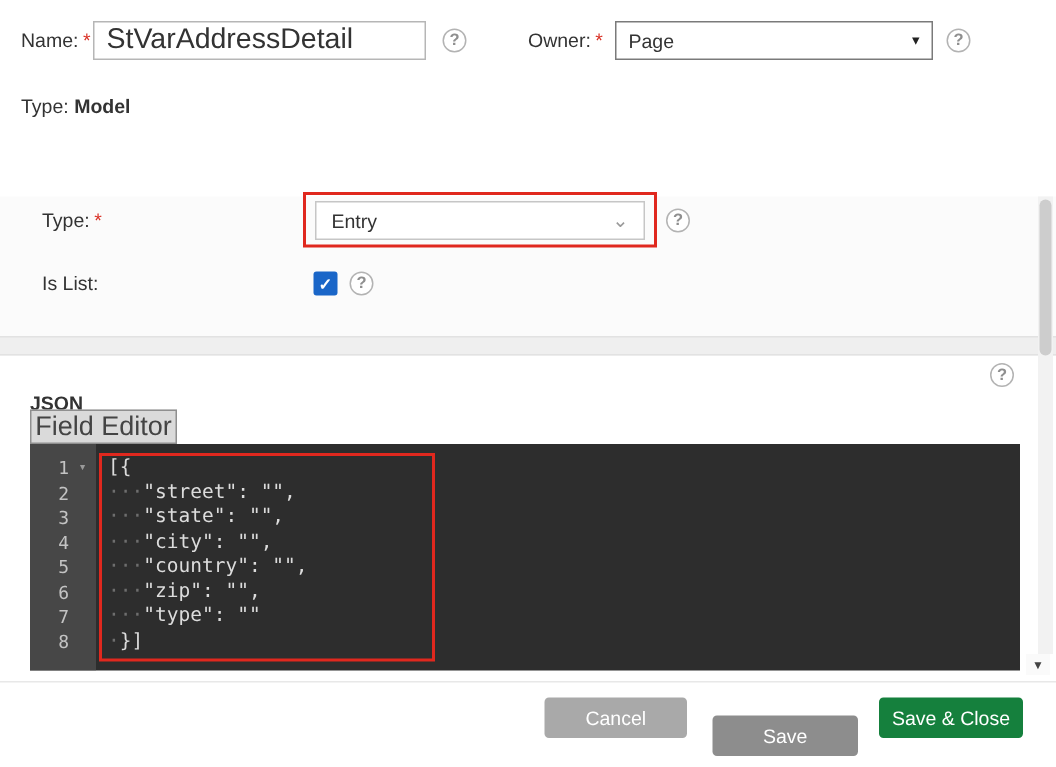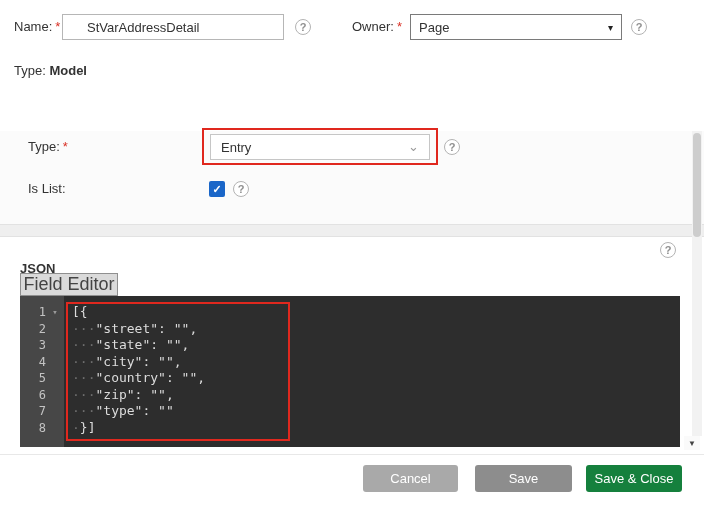--- a/index.html
+++ b/index.html
@@ -5,21 +5,21 @@
   html,body{margin:0;padding:0;background:#fff;}
   .screen{
     position:relative;width:704px;height:511px;background:#fff;overflow:hidden;
     font-family:"Liberation Sans",sans-serif;font-size:13px;color:#333;
   }
   .lbl{position:absolute;height:26px;line-height:26px;color:#333;white-space:nowrap;}
   .required{color:#d93025;margin-left:3px;}
   
   .text-input{
     position:absolute;box-sizing:border-box;border:1px solid #b6b6b6;height:26px;
-    padding:0 24px;font-family:"Liberation Sans",sans-serif;font-size:13px;color:#333;background:#fff;outline:none;
+    padding:0 8px;font-family:"Liberation Sans",sans-serif;font-size:19px;color:#333;background:#fff;outline:none;
   }
   .select-box{
     position:absolute;box-sizing:border-box;border:1px solid #7a7a7a;height:26px;background:#fff;
     display:flex;align-items:center;justify-content:space-between;padding:0 8px;cursor:pointer;
   }
   .select-box .caret{font-size:10px;color:#222;}
   .dropdown{
     position:absolute;box-sizing:border-box;border:1px solid #c6c6c6;height:26px;background:#fff;
     display:flex;align-items:center;justify-content:space-between;padding:5px 10px;cursor:pointer;
   }
@@ -71,21 +71,21 @@
     position:absolute;left:684px;top:436px;width:16px;height:14px;background:#fafafa;
     color:#444;font-size:8px;display:flex;align-items:center;justify-content:center;cursor:pointer;
   }
   
   .footer{position:absolute;left:0;top:454px;width:704px;height:57px;background:#fff;border-top:1px solid #e8e8e8;box-sizing:border-box;}
   .btn{
     position:absolute;top:10px;height:27px;border:none;border-radius:3px;color:#fff;font-size:13px;
     font-family:"Liberation Sans",sans-serif;display:flex;align-items:center;justify-content:center;cursor:pointer;
   }
   .btn.cancel{left:363px;width:95px;background:#a9a9a9;}
-  .btn.save{left:475px;width:97px;background:#8d8d8d;}
+  .btn.save{left:475px;width:97px;background:#8d8d8d;margin-top:12px;}
   .btn.save-close{left:586px;width:96px;background:#15803d;}
 </style>
 </head>
 <body>
 
 <div class="screen">
 
   <div class="lbl" style="left:14px;top:14px;">
     <span>Name:</span><span class="required">*</span>
   </div>

